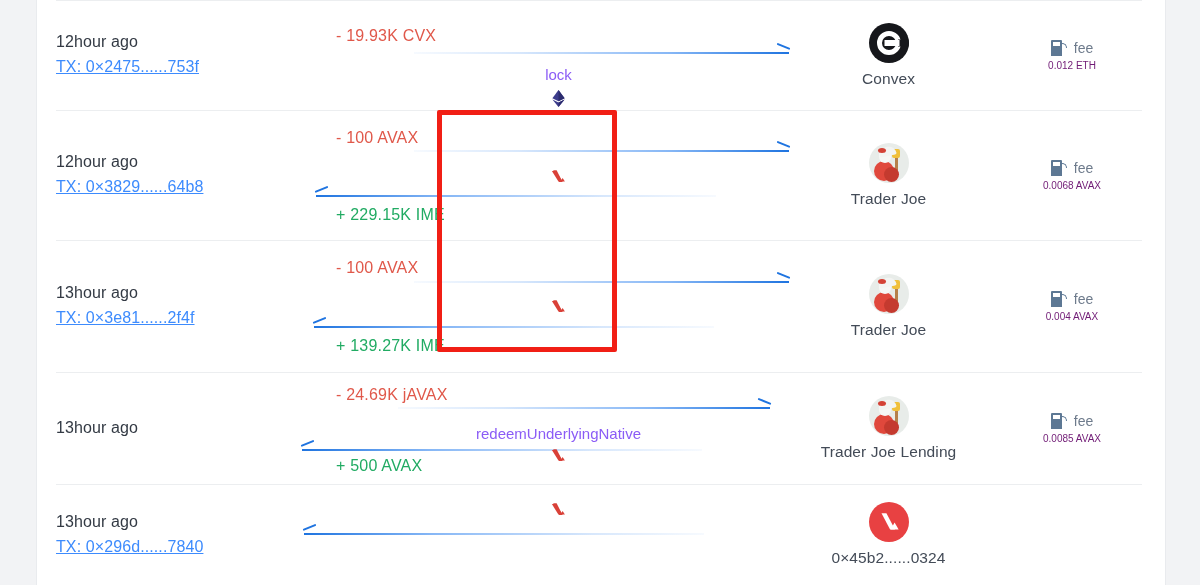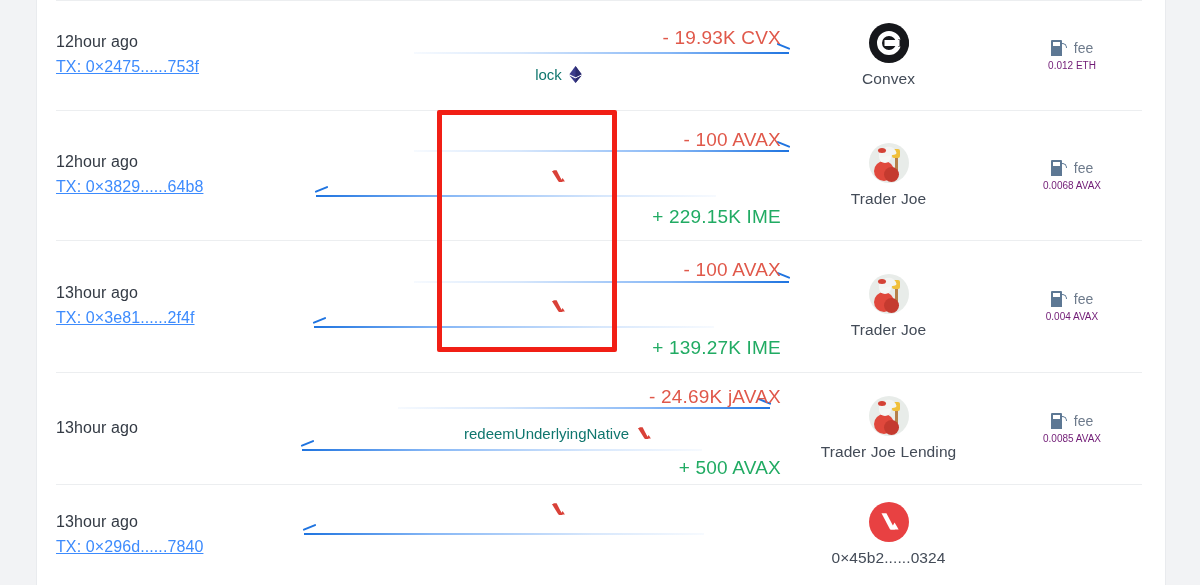--- a/index.html
+++ b/index.html
@@ -42,30 +42,30 @@
 
   
   .c-flow{
     flex:1 1 auto;position:relative;
     display:flex;flex-direction:column;justify-content:center;
     min-width:0;
   }
   .flow-in{position:relative;width:100%;height:100%;}
 
   .amt{
-    position:absolute;left:0;right:0;text-align:right;
-    font-size:19px;letter-spacing:.2px;white-space:nowrap;
+    position:absolute;left:0;right:0;text-align:left;
+    font-size:16px;letter-spacing:.2px;white-space:nowrap;
   }
   .amt.neg{color:#e0584a;}
   .amt.pos{color:#21ab63;}
 
   .mid{
     position:absolute;left:0;right:0;text-align:center;
-    font-size:15px;color:#0f766e;white-space:nowrap;
-    display:flex;align-items:center;justify-content:center;gap:7px;
+    font-size:15px;color:#8b5cf6;white-space:nowrap;
+    display:flex;align-items:center;justify-content:center;gap:7px;flex-direction:column;
   }
 
   
   .arrow{position:absolute;height:3px;}
   .arrow .bar{position:absolute;left:0;top:0;width:100%;height:2px;}
   .arrow.r .bar{background:linear-gradient(90deg,rgba(36,124,238,.04) 0%,rgba(36,124,238,.18) 28%,rgba(36,124,238,.55) 68%,#1f74e0 100%);}
   .arrow.l .bar{background:linear-gradient(270deg,rgba(36,124,238,.04) 0%,rgba(36,124,238,.18) 28%,rgba(36,124,238,.55) 68%,#1f74e0 100%);}
   .arrow .hd{position:absolute;width:14px;height:2px;background:#1f74e0;border-radius:1px;}
   .arrow.r .hd1{right:-1px;top:-4px;transform:rotate(22deg);transform-origin:right center;}
   .arrow.l .hd1{left:-1px;top:-4px;transform:rotate(-22deg);transform-origin:left center;}

